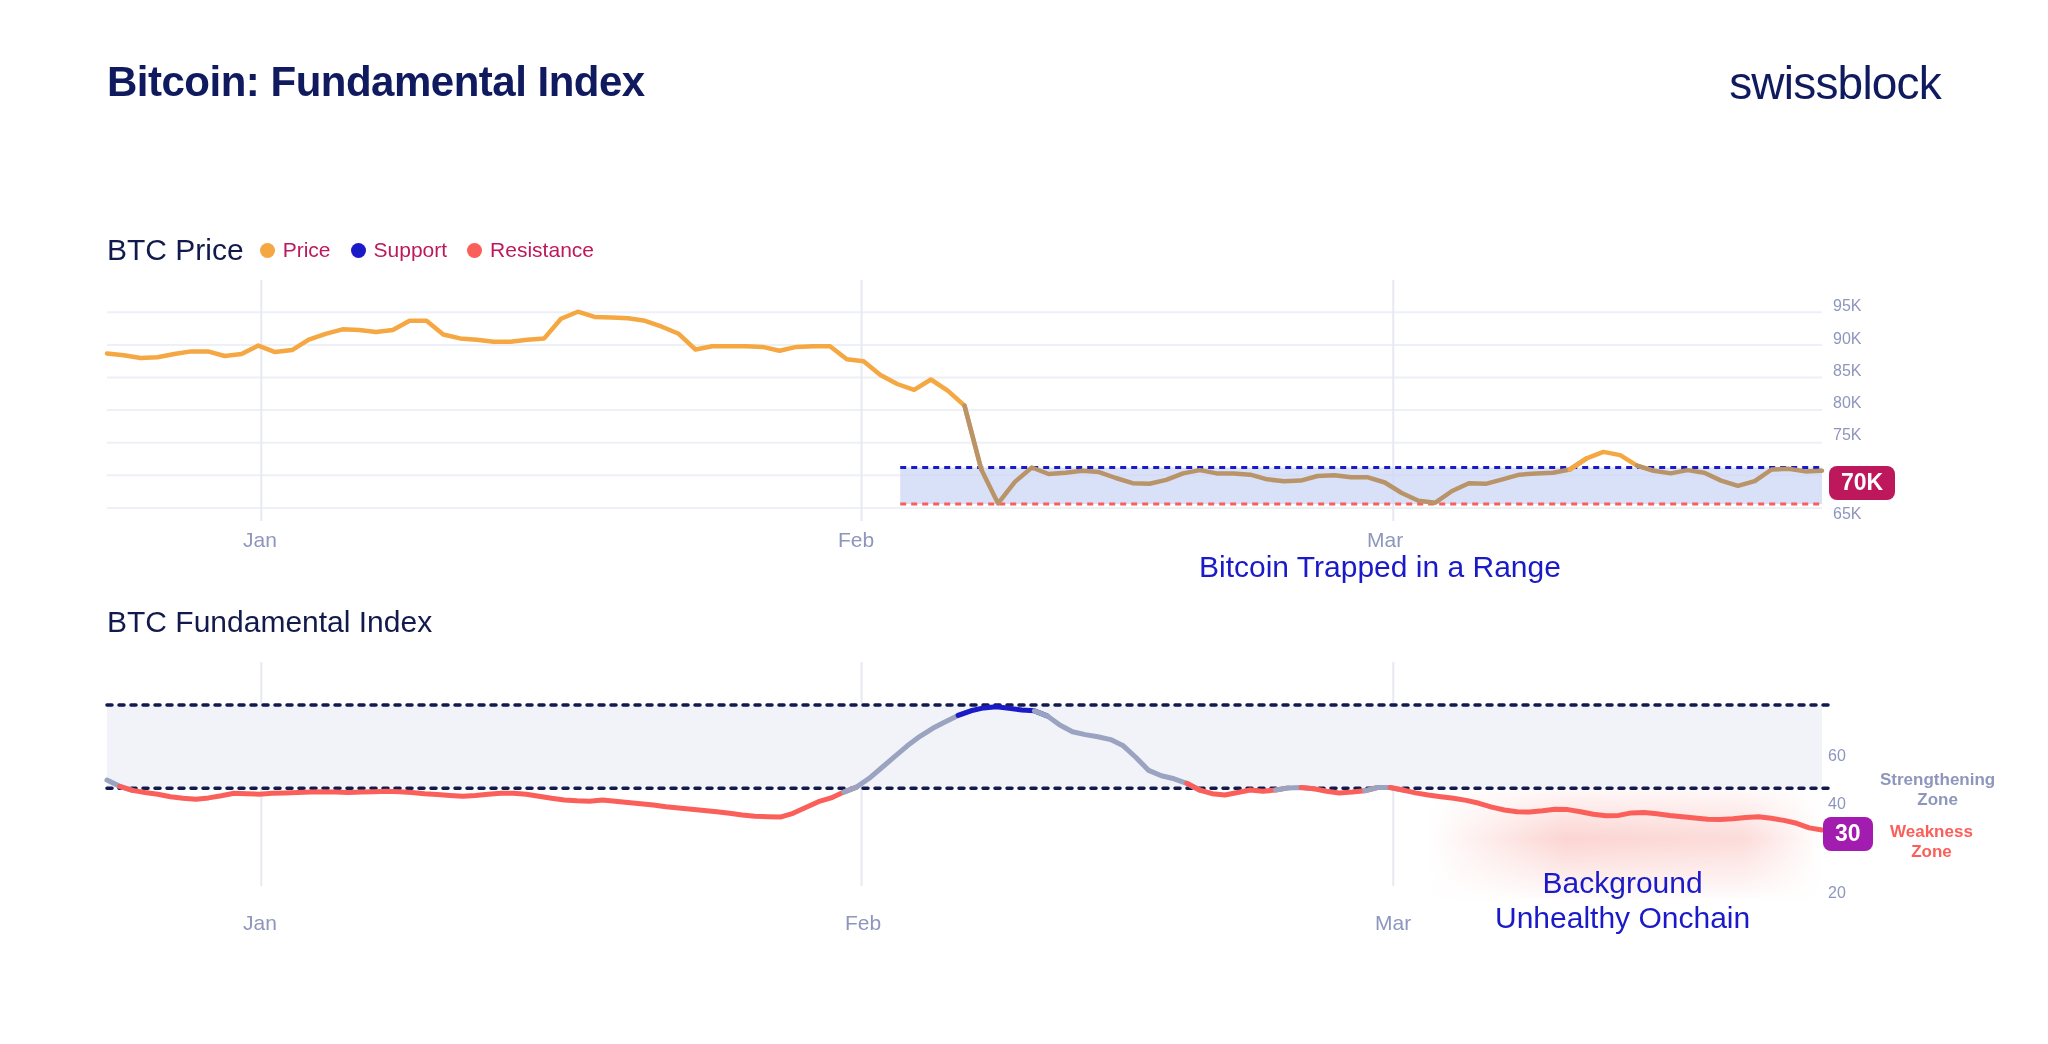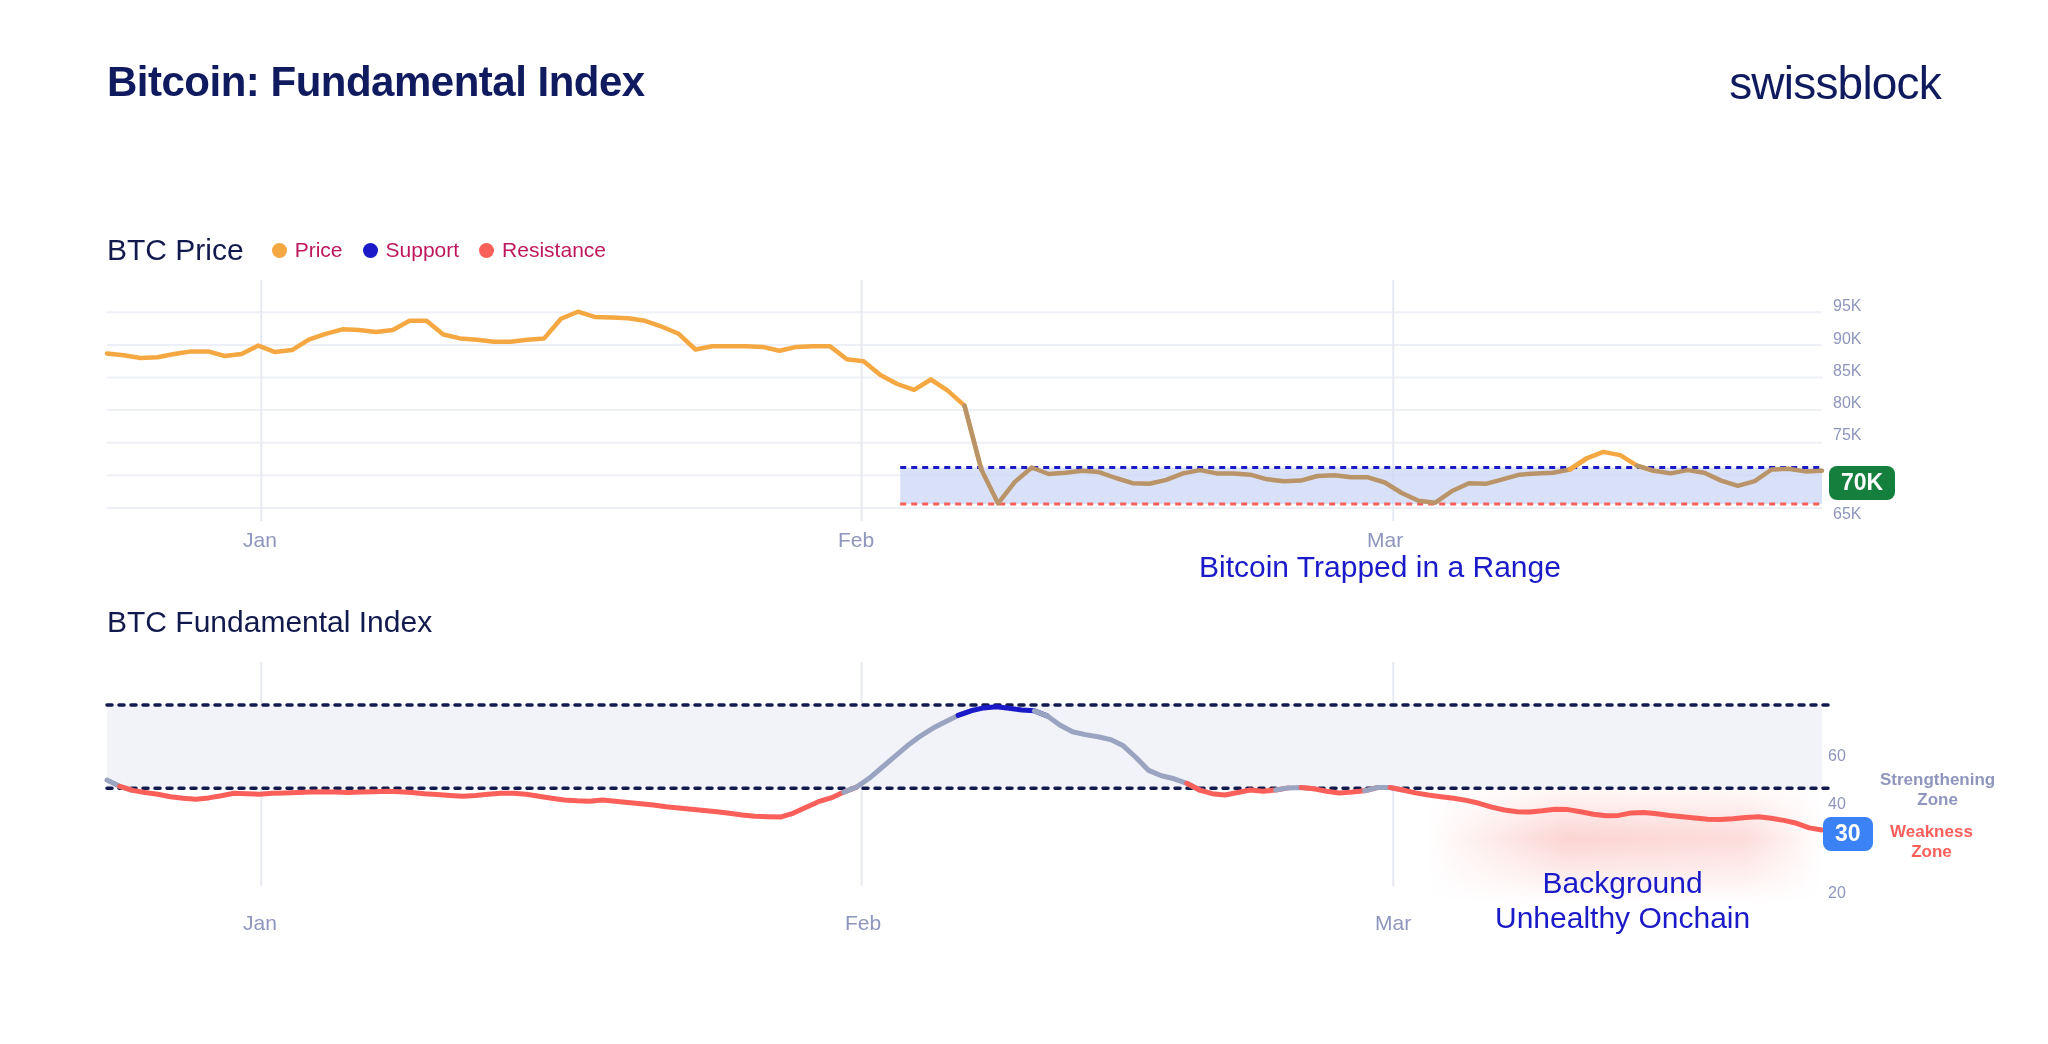--- a/index.html
+++ b/index.html
@@ -34,21 +34,21 @@
     color: #101a5e;
     letter-spacing: -0.8px;
     white-space: nowrap;
   }
 
   
   .section-head {
     position: absolute;
     display: flex;
     align-items: center;
-    gap: 22px;
+    gap: 10px;
     white-space: nowrap;
   }
   .section-title {
     font-size: 30px;
     color: #121a4d;
     font-weight: 400;
   }
   .legend { display: flex; align-items: center; gap: 20px; margin-left: 6px; }
   .legend-item { display: flex; align-items: center; gap: 8px; }
   .legend-dot { width: 15px; height: 15px; border-radius: 50%; display: inline-block; }
@@ -85,22 +85,22 @@
   .badge {
     position: absolute;
     color: #ffffff;
     font-size: 23px;
     font-weight: bold;
     border-radius: 8px;
     padding: 5px 12px 6px 12px;
     line-height: 1;
     white-space: nowrap;
   }
-  #price-badge { background: #15803d; left: 1829px; top: 466px; }
-  #index-badge { background: #3b82f6; left: 1823px; top: 817px; }
+  #price-badge { background: #be185d; left: 1829px; top: 466px; }
+  #index-badge { background: #a21caf; left: 1823px; top: 817px; }
 
   
   .zone-label {
     position: absolute;
     font-size: 17px;
     font-weight: bold;
     text-align: center;
     line-height: 1.15;
     white-space: nowrap;
   }

